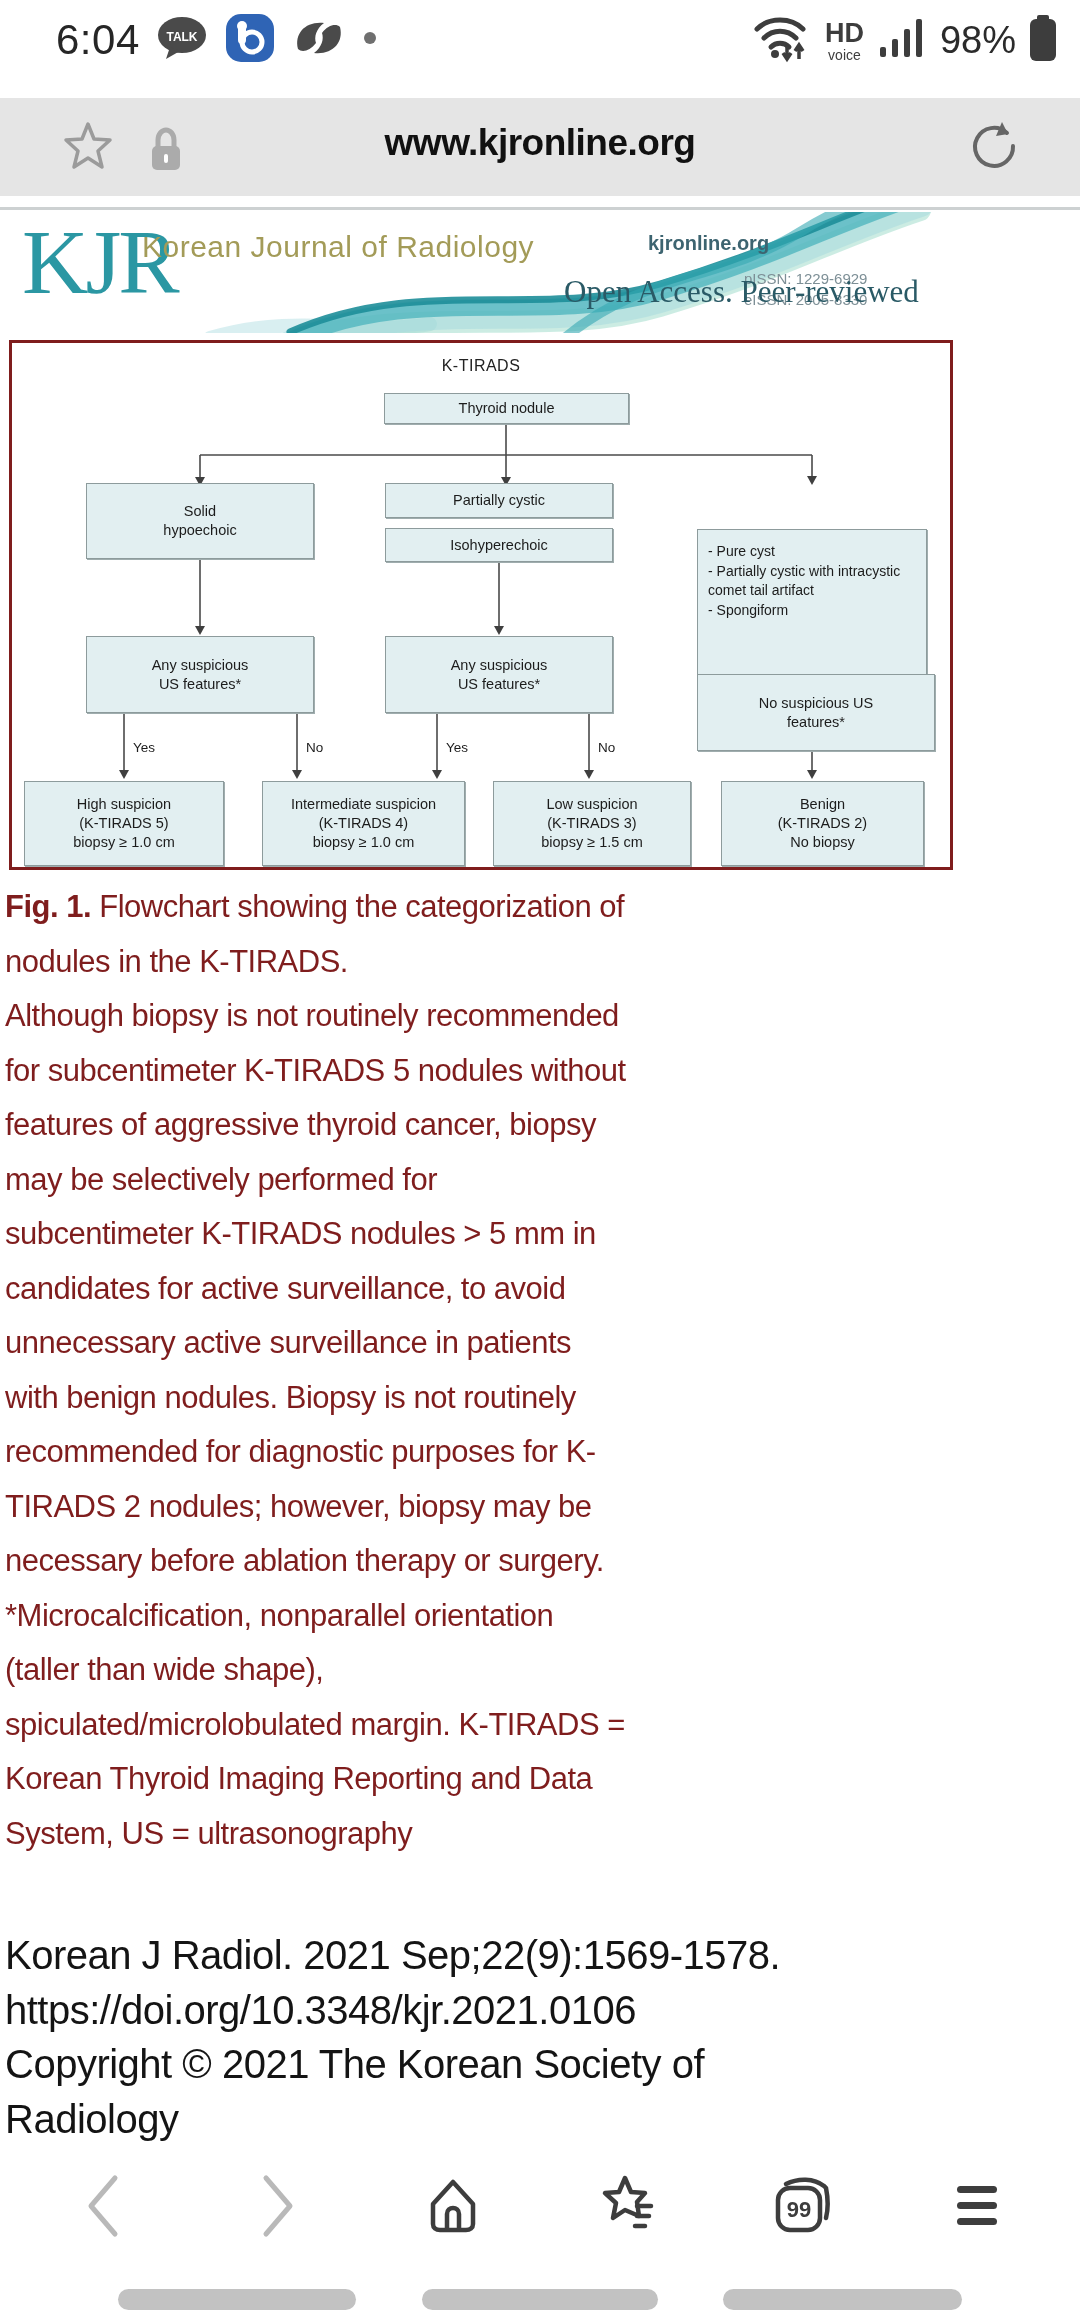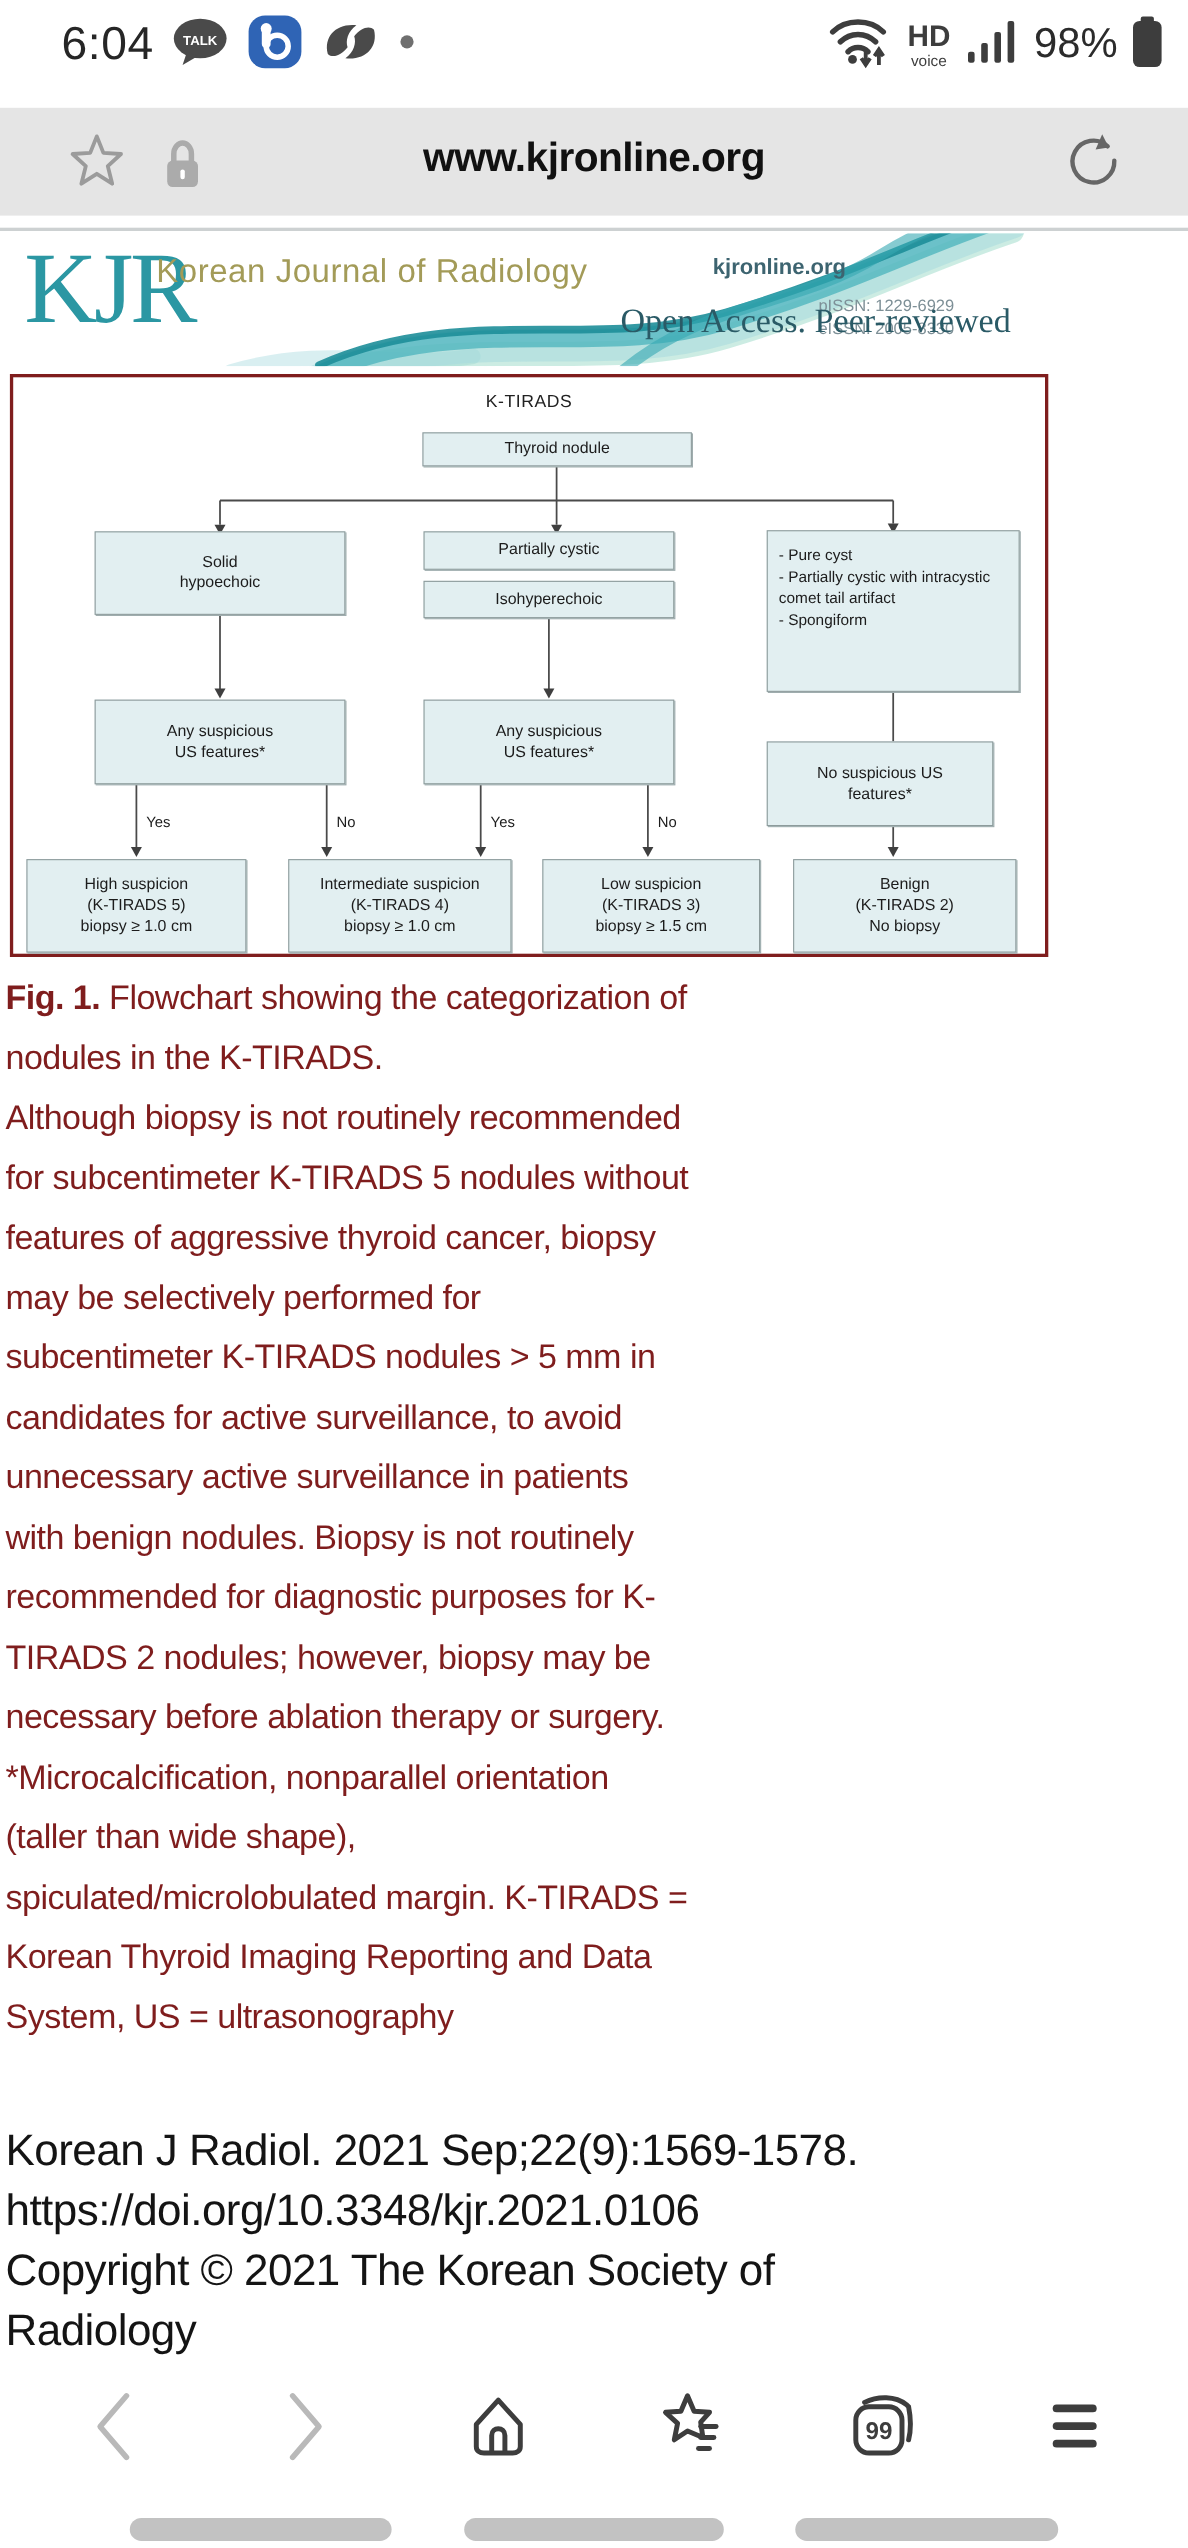--- a/index.html
+++ b/index.html
@@ -32,21 +32,21 @@
   .jh-name { position:absolute; left:142px; top:18px; font-size:30px; color:#a39b58; letter-spacing:0.5px; }
   .jh-site { position:absolute; left:648px; top:20px; font-size:20px; font-weight:bold; color:#3d6470; }
   .jh-issn { position:absolute; left:744px; top:16px; font-size:15px; line-height:21px; color:#7d8f96; white-space:pre-line;margin-top:40px; }
   .jh-tagline { position:absolute; left:564px; top:62px; font-family:"Liberation Serif", serif; font-size:31px; color:#2a5a66; }
 
   
   .figure { position:absolute; top:340px; left:9px; width:944px; height:530px; border:3px solid #7f1d1d; background:#fff; }
   .fc-lines { position:absolute; inset:0; width:944px; height:530px; }
   .ftitle { position:absolute; left:0; right:0; top:14px; text-align:center; font-size:16px; color:#222; font-weight:500; letter-spacing:0.5px; }
   .fbox { position:absolute; background:#e2eff1; border:1px solid #8d9b9c; box-shadow:1px 1px 0 #9fadae; display:flex; align-items:center; justify-content:center; text-align:center; white-space:pre-line; font-size:14.5px; line-height:19px; color:#1c1c1c; }
-  .fbox.list { align-items:flex-start; justify-content:flex-start; text-align:left; padding:12px 8px 0 10px; font-size:14px; line-height:19.5px; }
+  .fbox.list { align-items:flex-start; justify-content:flex-start; text-align:left; padding:12px 8px 0 10px; font-size:14px; line-height:19.5px;margin-top:47px; }
   .flabel { position:absolute; font-size:13.5px; color:#1c1c1c; }
 
   
   .caption { position:absolute; top:880px; left:5px; right:4px; font-size:31px; line-height:54.5px; color:#7f1d1d; letter-spacing:-0.5px; }
   .caption .lbl { font-weight:bold; }
   .caption .body { white-space:pre-line; }
   .citation { position:absolute; top:1928px; left:5px; font-size:40px; line-height:54.5px; color:#141414; letter-spacing:-0.5px; white-space:pre-line; }
 
   
   .bottomnav { position:absolute; top:2156px; left:0; right:0; height:100px; display:flex; align-items:center; justify-content:space-between; padding:0 58px; background:#fff; }
@@ -206,21 +206,21 @@
     <div class="fbox" style="left:373px; top:140px; width:228px; height:35px;">Partially cystic</div>
     <div class="fbox" style="left:373px; top:185px; width:228px; height:34px;">Isohyperechoic</div>
     <div class="fbox list" style="left:685px; top:139px; width:230px; height:147px;">- Pure cyst
 - Partially cystic with intracystic
    comet tail artifact
 - Spongiform</div>
     <div class="fbox" style="left:74px;  top:293px; width:228px; height:77px;">Any suspicious
 US features*</div>
     <div class="fbox" style="left:373px; top:293px; width:228px; height:77px;">Any suspicious
 US features*</div>
-    <div class="fbox" style="left:685px; top:331px; width:206px; height:77px;">No suspicious US
+    <div class="fbox" style="left:685px; top:331px; width:238px; height:77px;">No suspicious US
 features*</div>
     <div class="fbox" style="left:12px;  top:438px; width:200px; height:85px;">High suspicion
 (K-TIRADS 5)
 biopsy ≥ 1.0 cm</div>
     <div class="fbox" style="left:250px; top:438px; width:203px; height:85px;">Intermediate suspicion
 (K-TIRADS 4)
 biopsy ≥ 1.0 cm</div>
     <div class="fbox" style="left:481px; top:438px; width:198px; height:85px;">Low suspicion
 (K-TIRADS 3)
 biopsy ≥ 1.5 cm</div>

